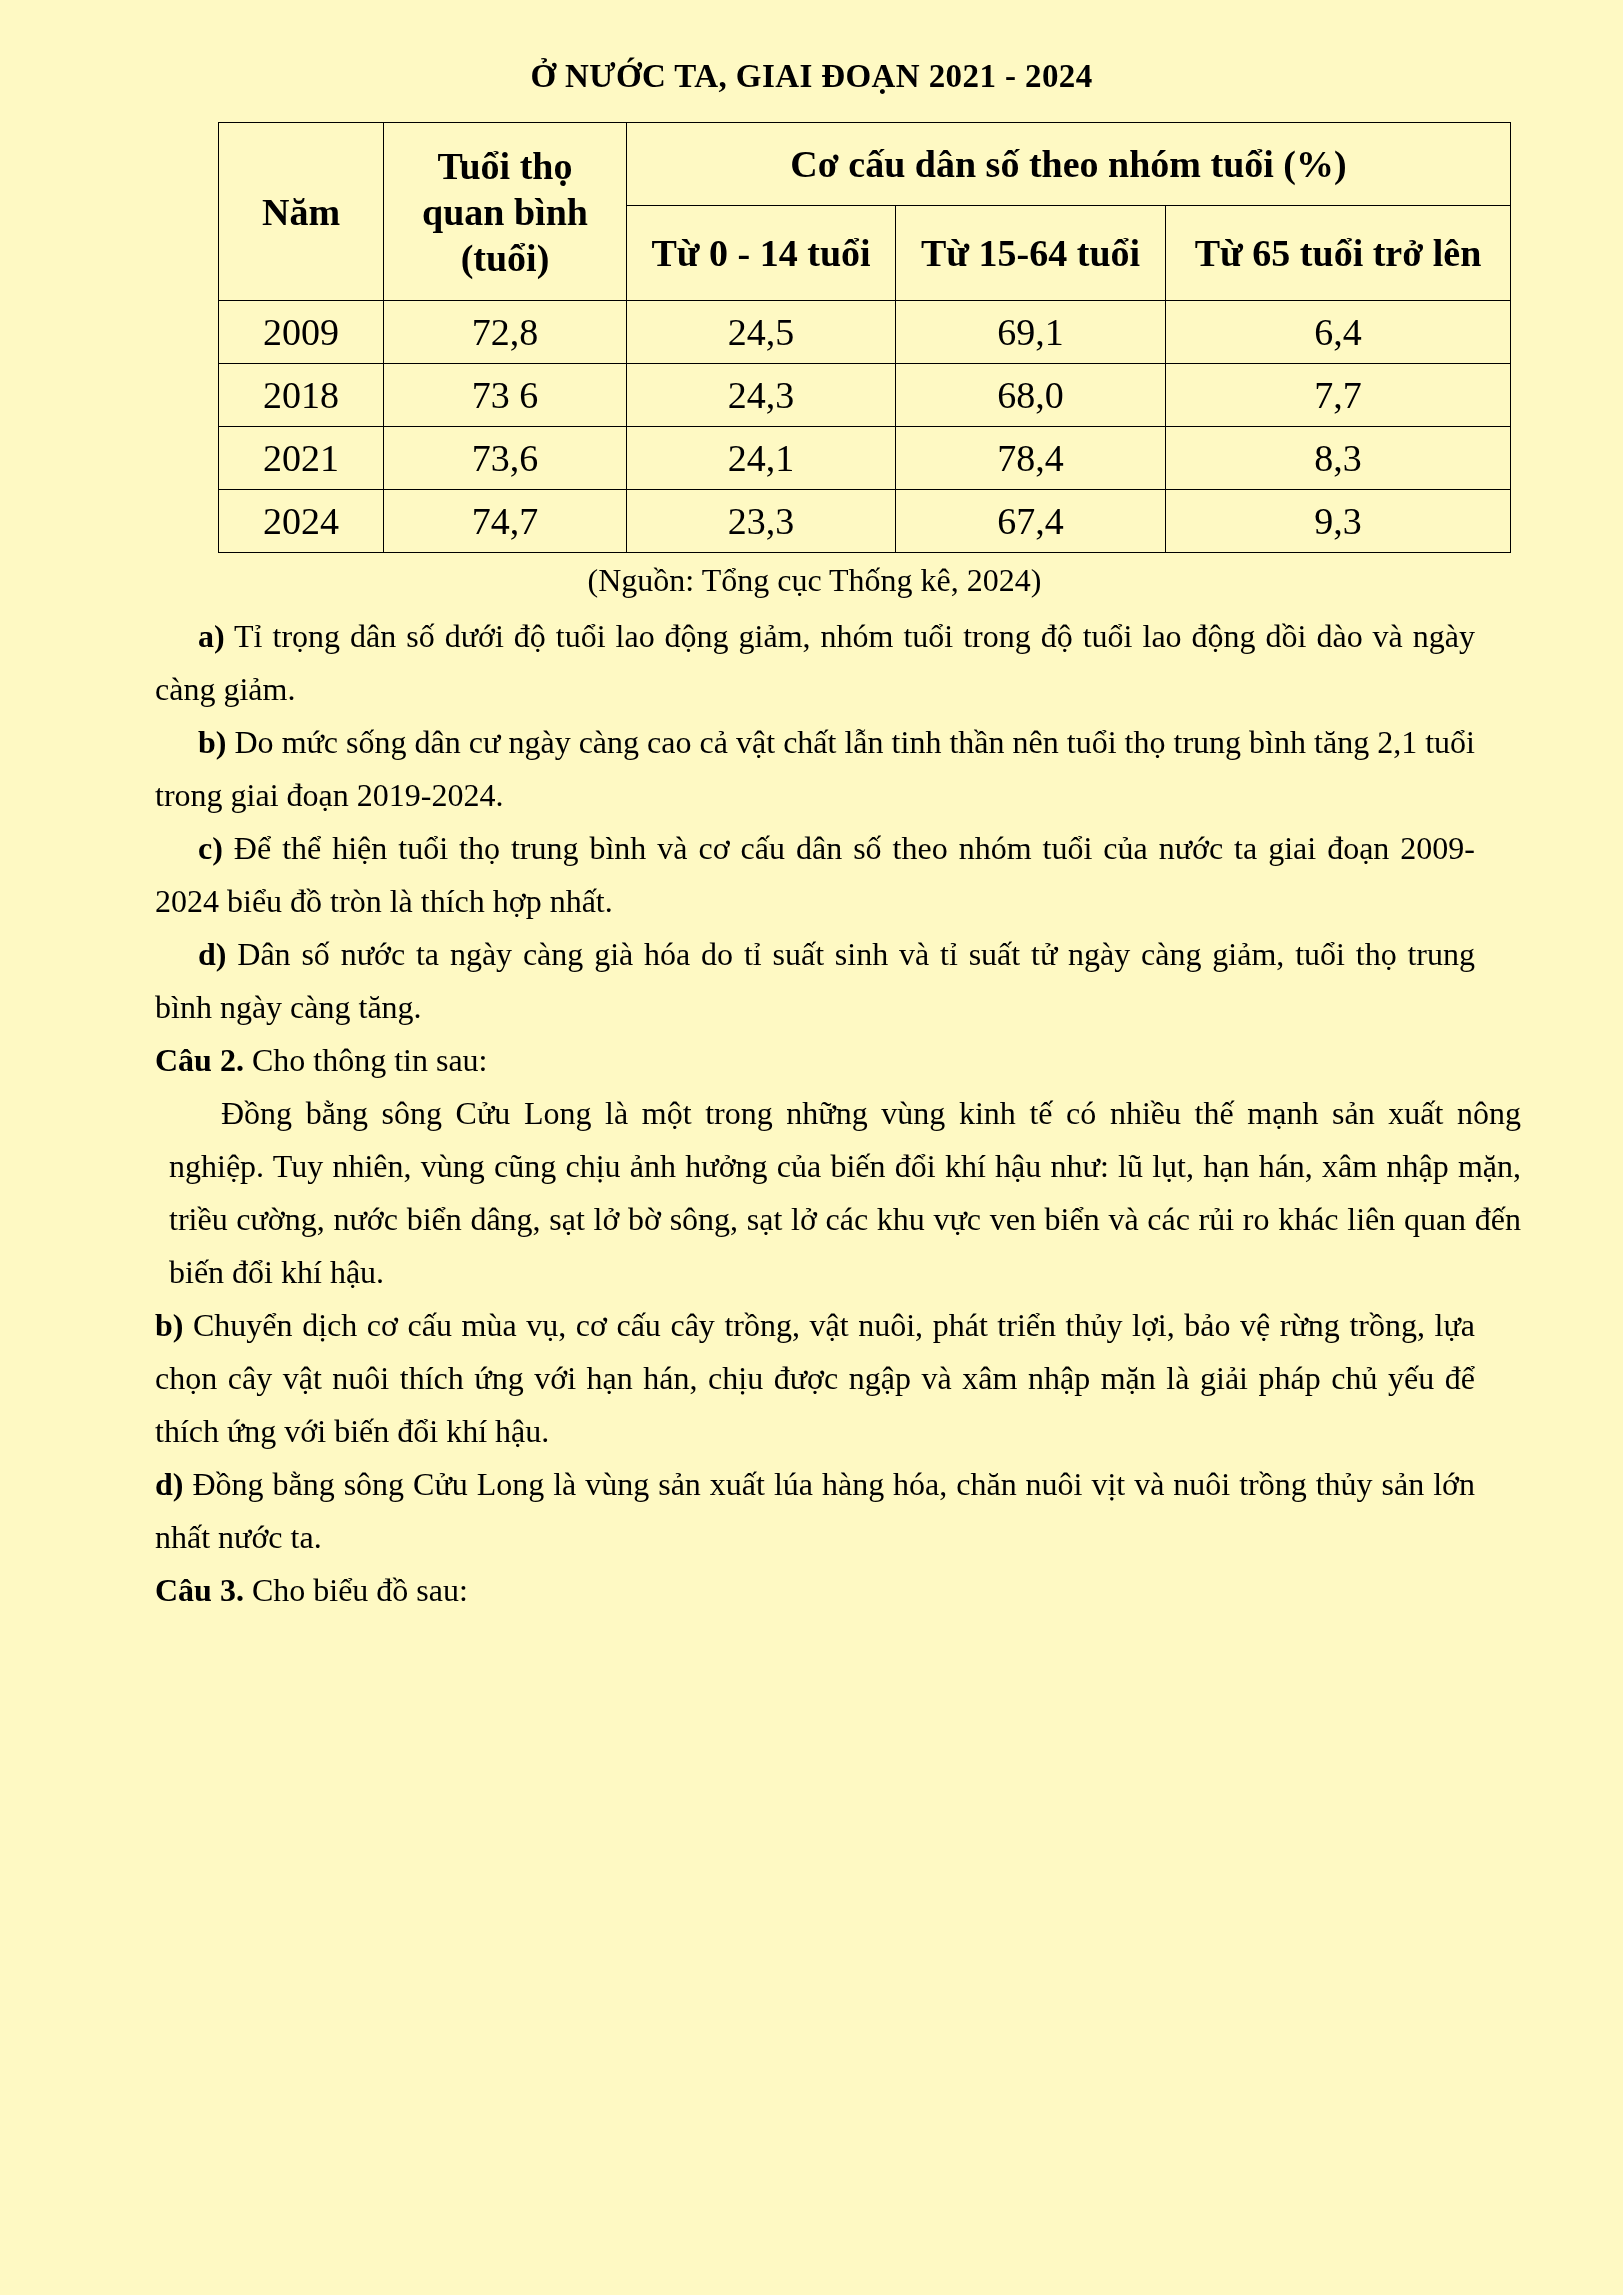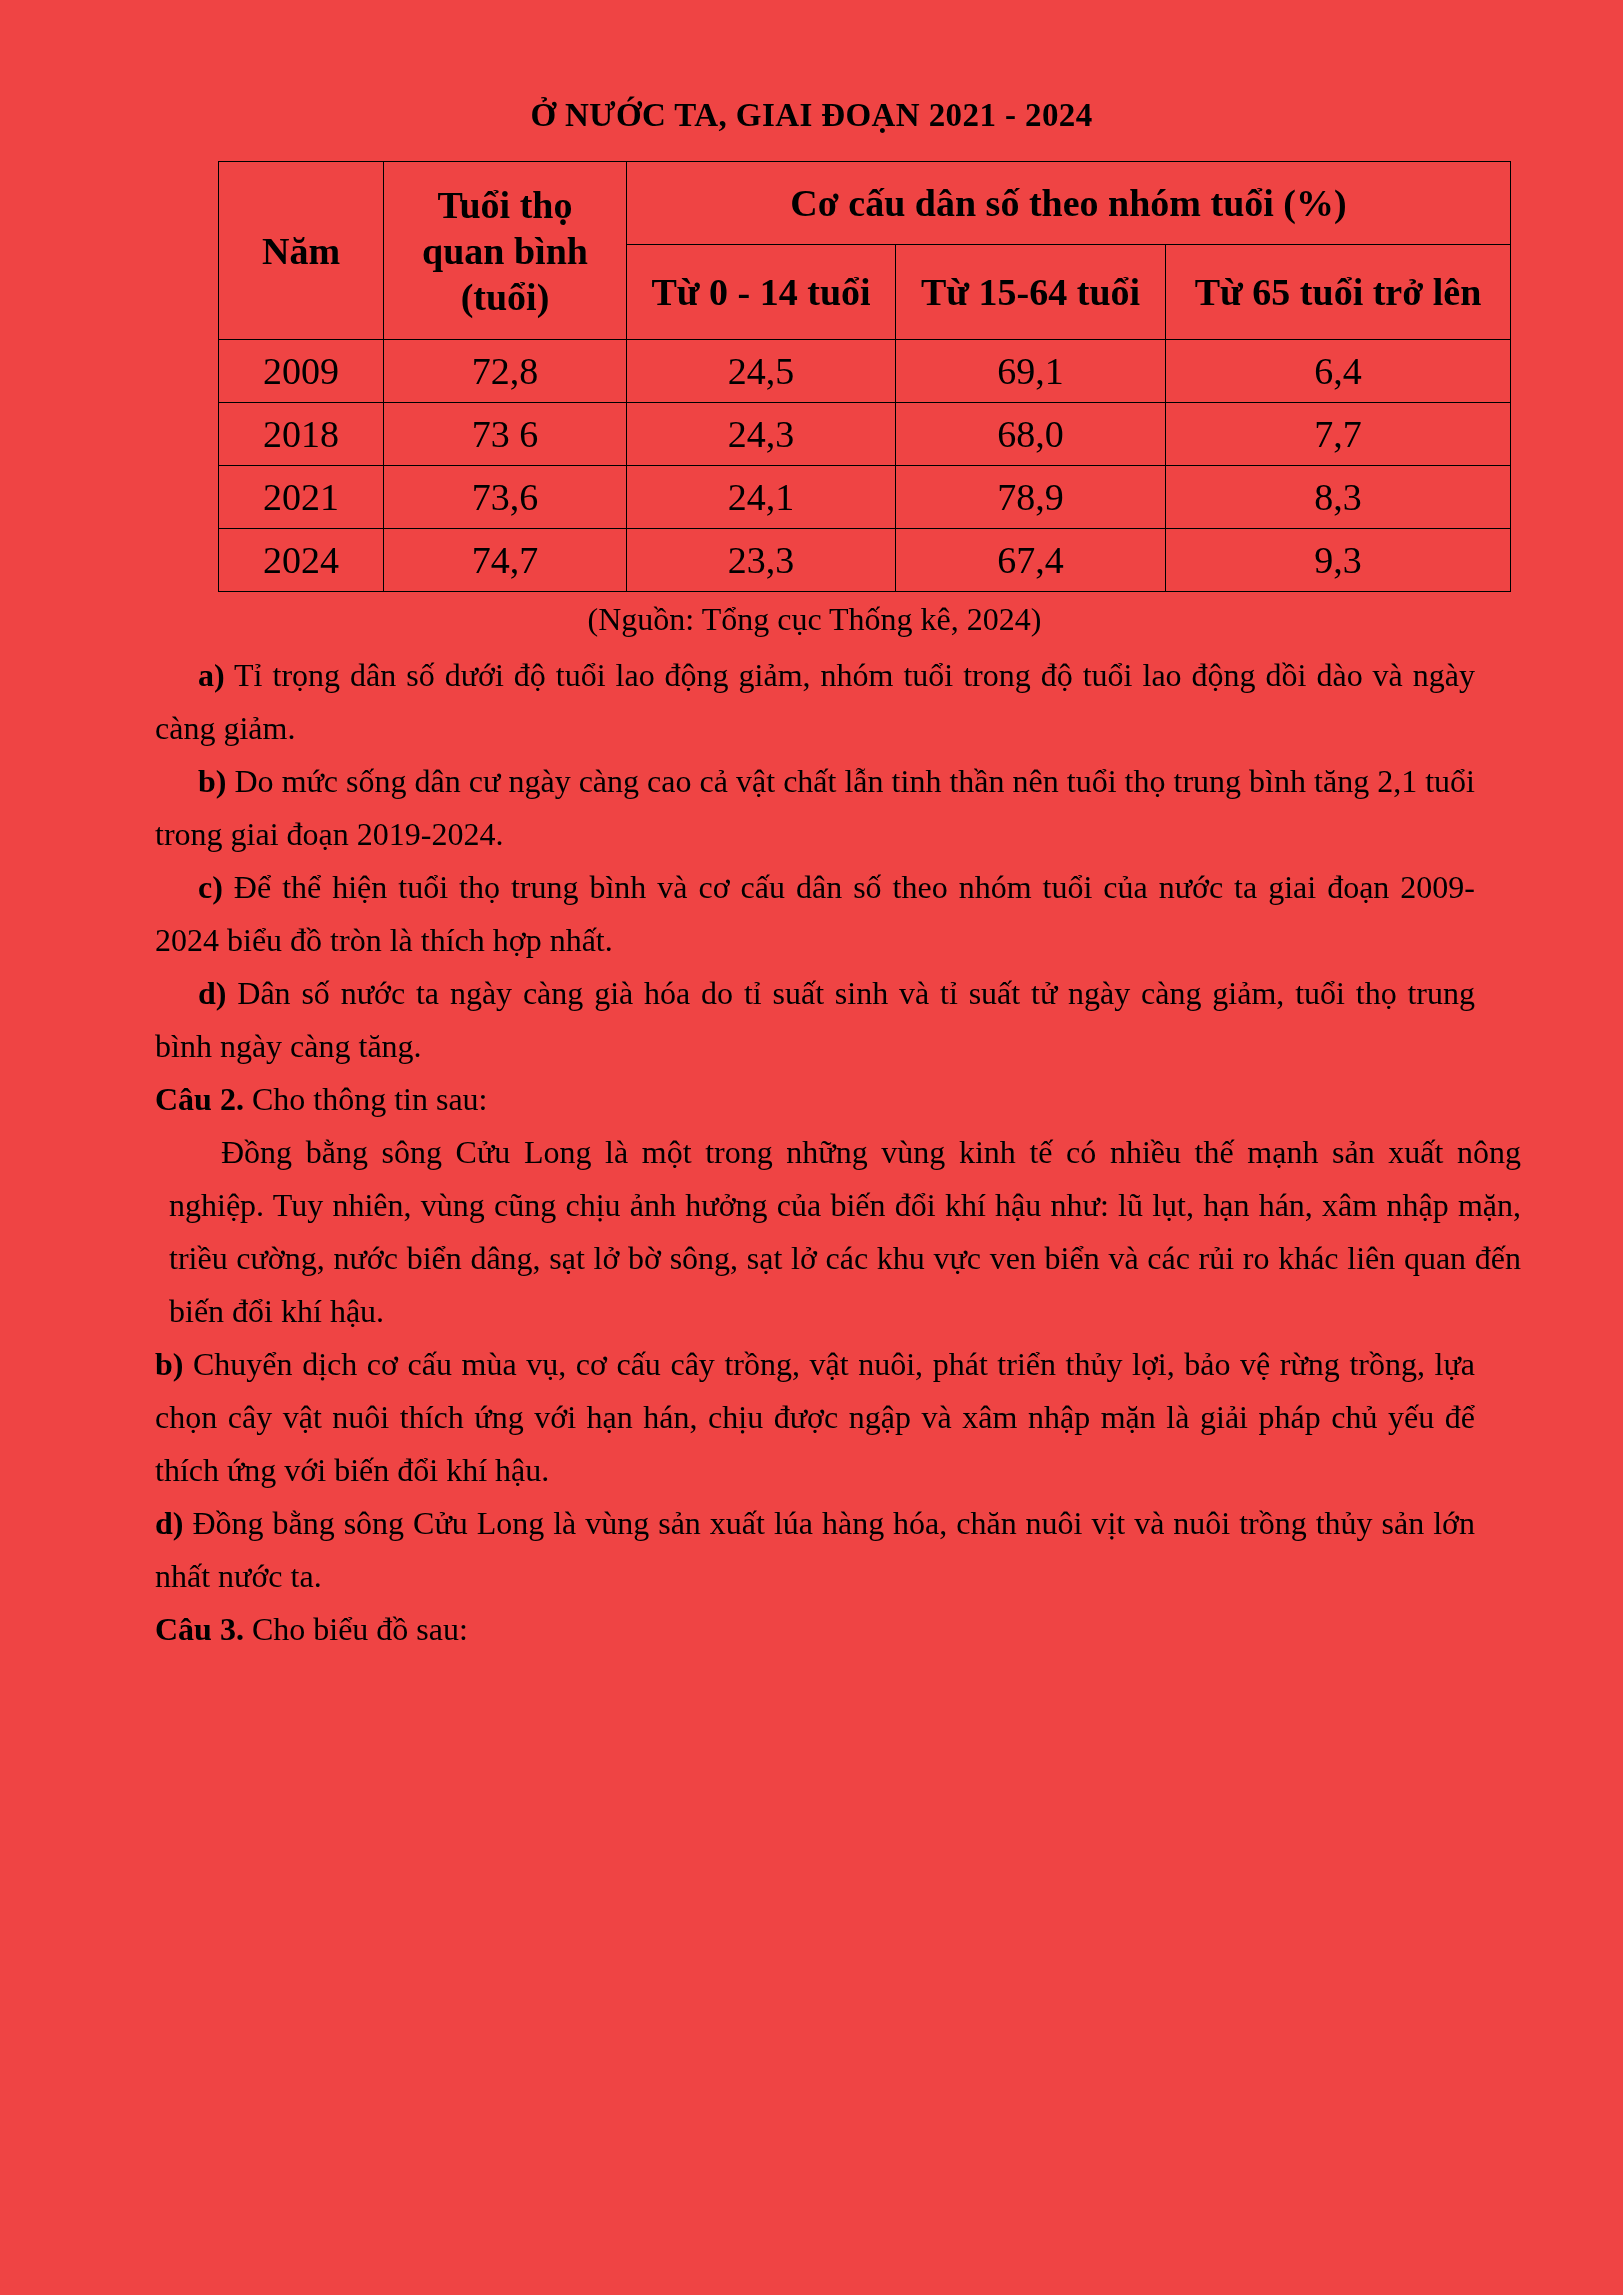--- a/index.html
+++ b/index.html
@@ -1,24 +1,24 @@
 <!DOCTYPE html>
 <html style="font-size:12.6px"><head>
 <meta charset="utf-8">
 <style>
   * { box-sizing: border-box; }
   html, body { margin: 0; padding: 0; background: #ffffff; }
   .page {
     width: 1623px;
     min-height: 2295px;
-    background: #ef4444;
+    background: #fef9c3;
     color: #000000;
     font-family: "Liberation Serif", "DejaVu Serif", serif;
     font-size: 32px;
-    padding-top: 97px;
+    padding-top: 58px;
     position: relative;
   }
   .title {
     margin: 0 0 27px 0;
     text-align: center;
     font-size: 33px;
     font-weight: bold;
     letter-spacing: 0.4px;
   }
   .pop-table {
@@ -95,21 +95,21 @@
         <td>2018</td>
         <td>73 6</td>
         <td>24,3</td>
         <td>68,0</td>
         <td>7,7</td>
       </tr>
       <tr class="row-data">
         <td>2021</td>
         <td>73,6</td>
         <td>24,1</td>
-        <td>78,9</td>
+        <td>78,4</td>
         <td>8,3</td>
       </tr>
       <tr class="row-data">
         <td>2024</td>
         <td>74,7</td>
         <td>23,3</td>
         <td>67,4</td>
         <td>9,3</td>
       </tr>
     </tbody>

